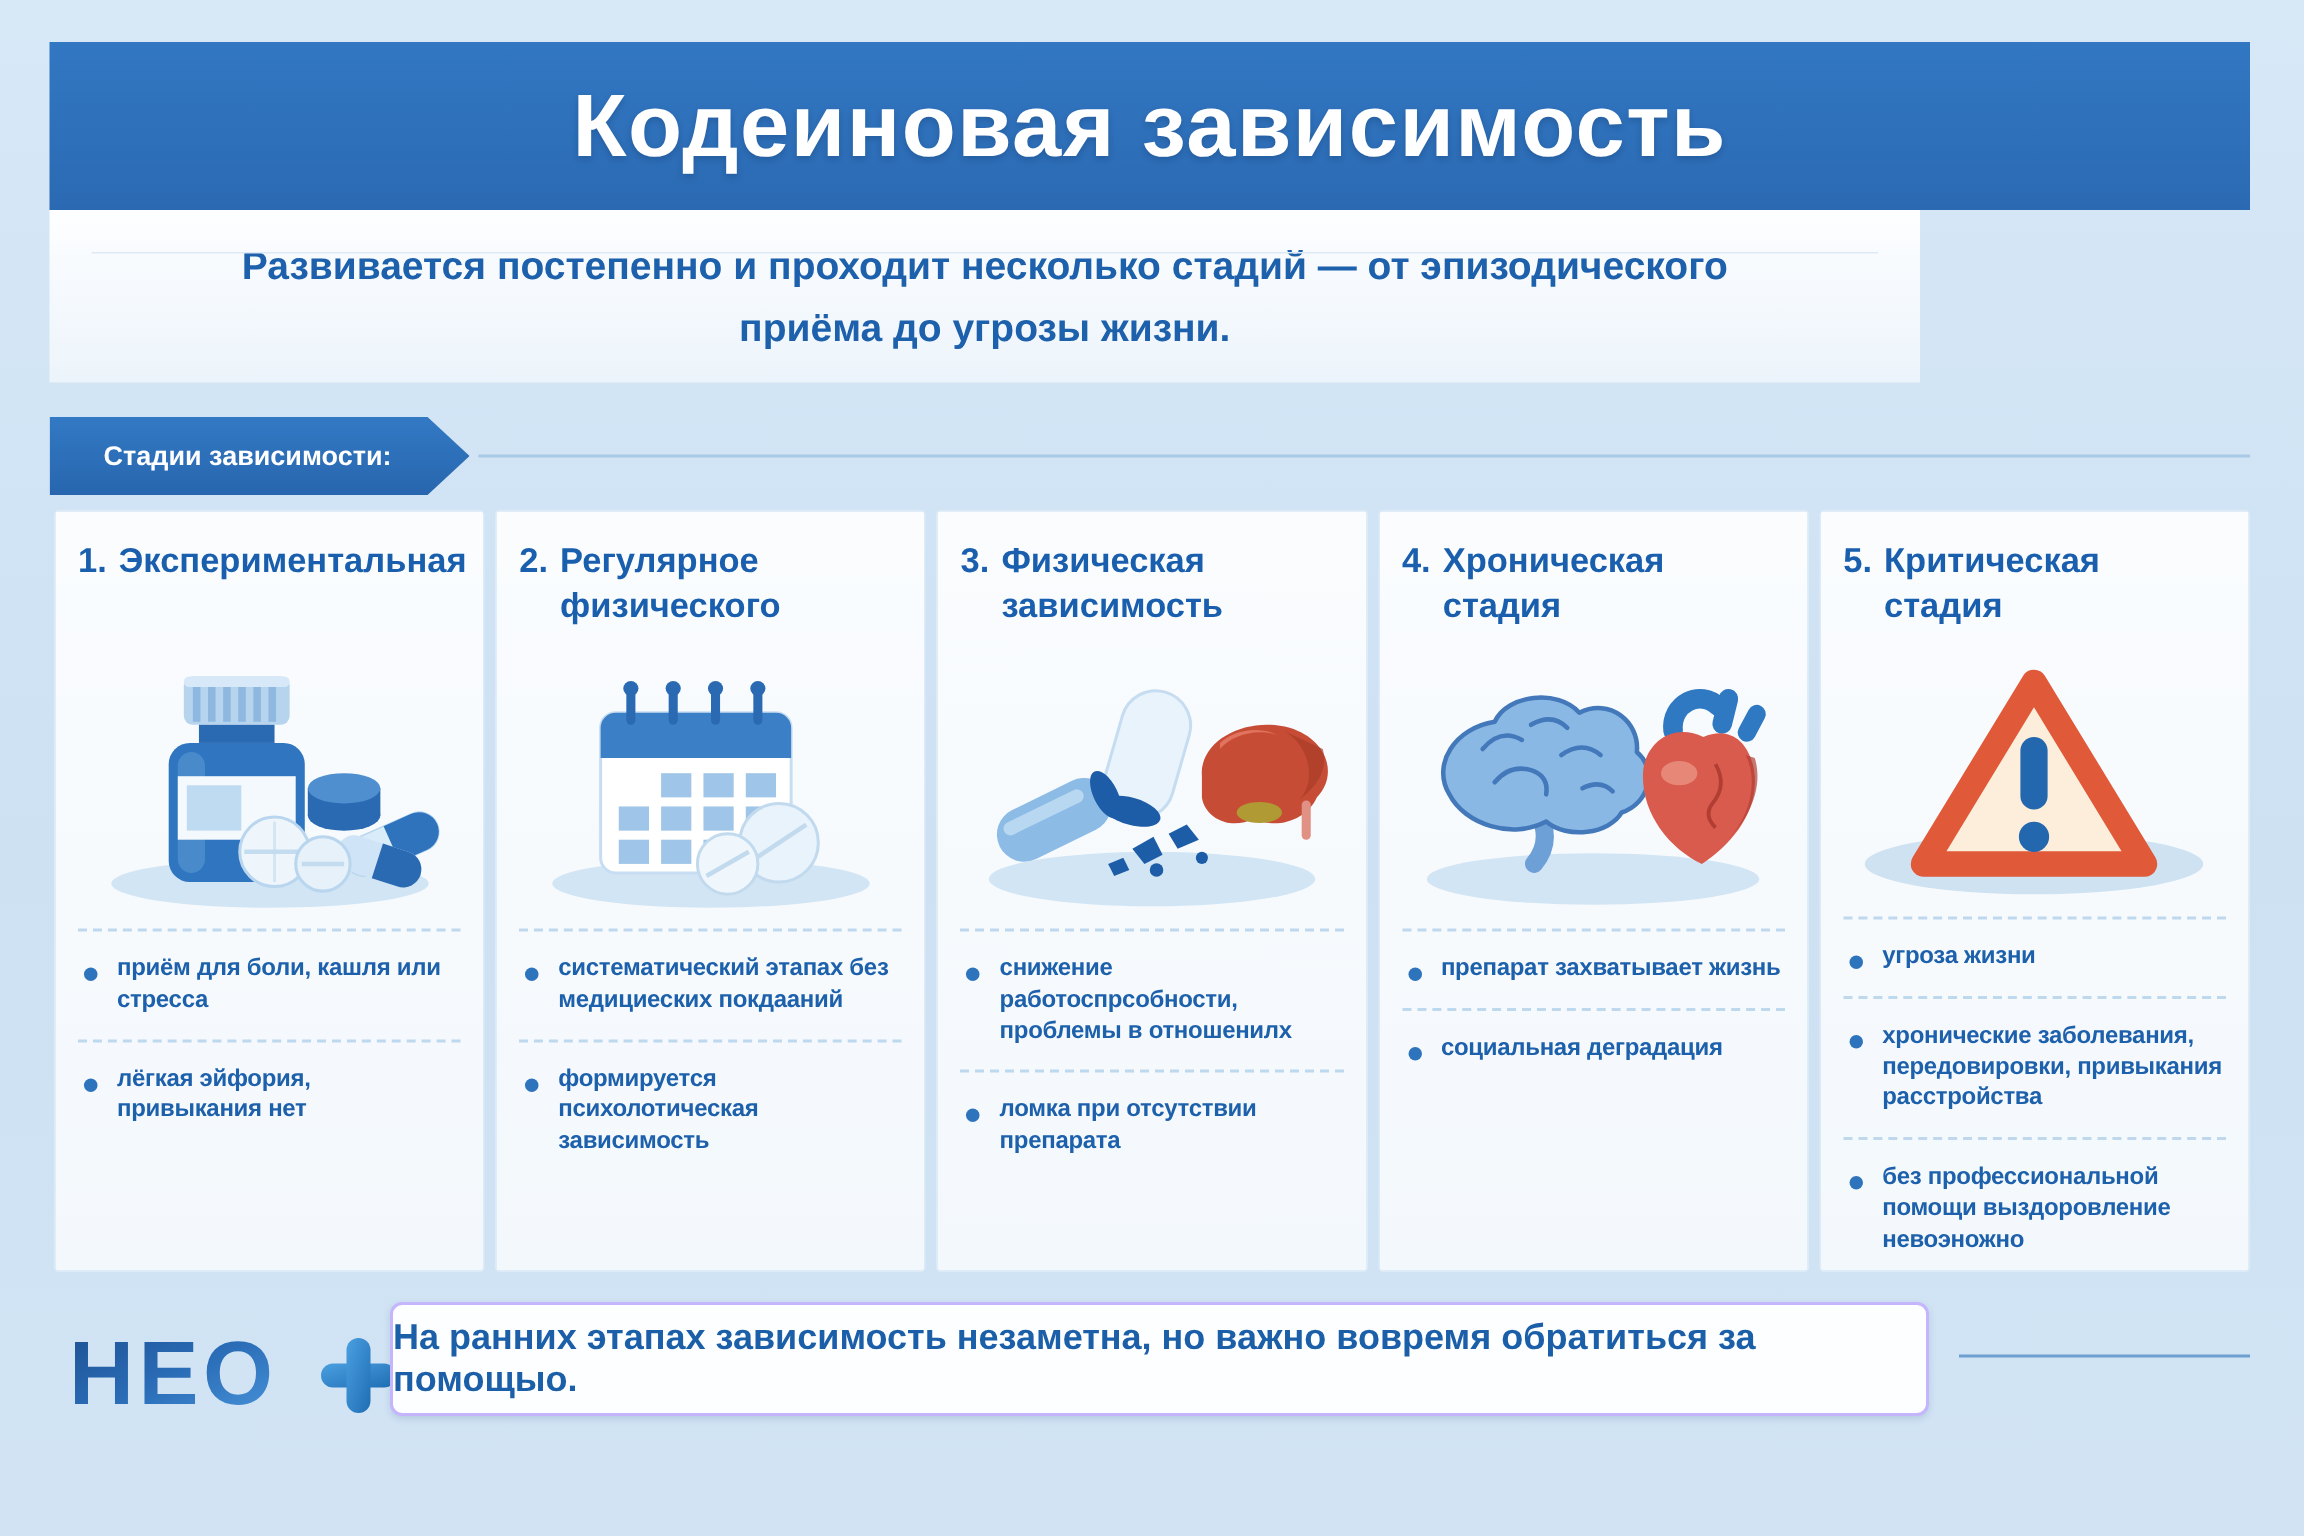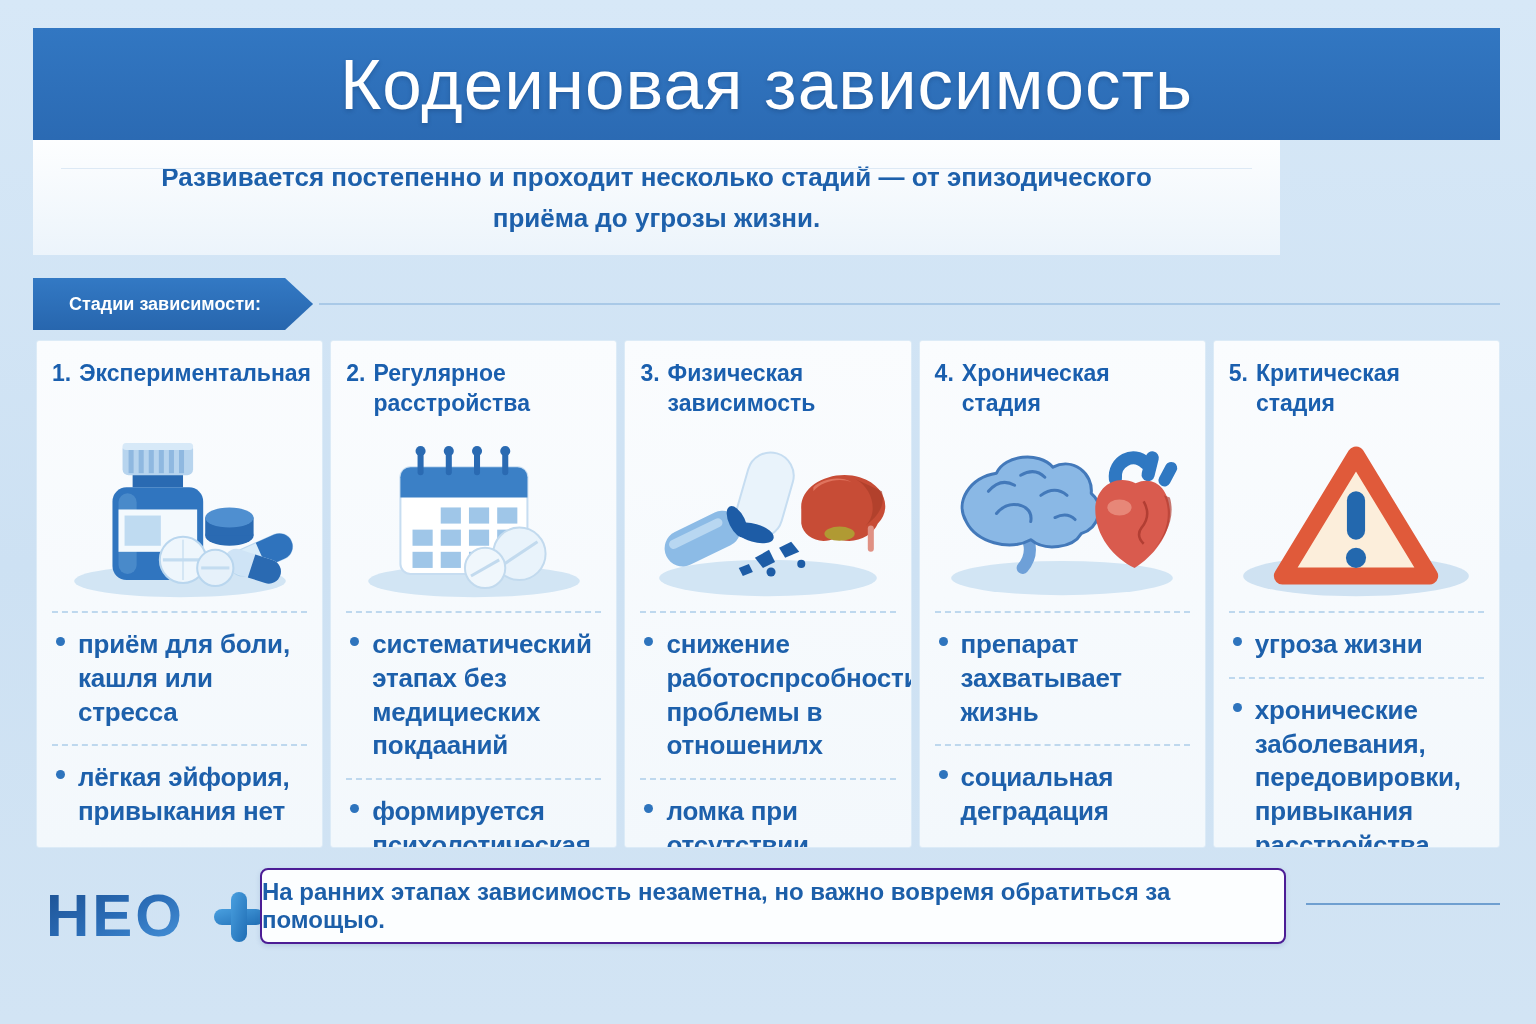--- a/index.html
+++ b/index.html
@@ -7,21 +7,21 @@
     width:1536px;height:1024px;position:relative;overflow:hidden;
     background:linear-gradient(180deg,#d7e8f7 0%,#cde1f3 55%,#d2e4f4 100%);
     font-family:"Liberation Sans",sans-serif;
   }
   .header{
     position:absolute;left:33px;top:28px;width:1467px;height:112px;
     background:linear-gradient(180deg,#3277c2,#2b6ab3);
     display:flex;align-items:center;justify-content:center;
   }
   .header .page-title{
-    color:#ffffff;font-size:71px;font-weight:normal;letter-spacing:1px;margin:0;
+    color:#ffffff;font-size:59px;font-weight:bold;letter-spacing:1px;margin:0;
     text-shadow:0 2px 4px rgba(10,40,80,.25);
   }
   .subband{
     position:absolute;left:33px;top:140px;width:1247px;height:115px;
     background:linear-gradient(180deg,#fdfeff,#ecf4fb);
     display:flex;align-items:center;justify-content:center;
   }
   .subband::before{
     content:"";position:absolute;top:28px;left:28px;right:28px;height:1px;background:#dde9f5;
   }
@@ -52,30 +52,30 @@
   .card-title{
     display:flex;color:#1a5fae;font-weight:bold;font-size:23px;line-height:1.3;min-height:64px;
   }
   .card-title .num{margin-right:8px;white-space:nowrap;}
   .icon-wrap{height:188px;display:flex;align-items:flex-end;justify-content:center;margin-bottom:8px;}
   .stage-icon{width:100%;max-width:252px;height:180px;}
   .divider{border-top:2px dashed #bed8ee;}
   ul.bullets{list-style:none;margin:0;padding:0;}
   .bullets li{
     position:relative;padding:15px 0 15px 26px;
-    color:#1d60ab;font-size:26px;line-height:1.3;font-weight:bold;letter-spacing:-0.2px;
+    color:#1d60ab;font-size:16px;line-height:1.3;font-weight:bold;letter-spacing:-0.2px;
   }
   .bullets li::before{
     content:"";position:absolute;left:4px;top:24px;width:9px;height:9px;border-radius:50%;background:#2e74bd;
   }
   .bullets li + li{border-top:2px dashed #bed8ee;}
   .footer-logo{position:absolute;left:44px;top:876px;width:220px;height:80px;}
   .footer-box{
     position:absolute;left:260px;top:868px;width:1022px;height:72px;
-    background:#fcfeff;border:2px solid #4c1d95;border-radius:8px;
+    background:#fcfeff;border:2px solid #c4b5fd;border-radius:8px;
     display:flex;align-items:center;justify-content:center;
     box-shadow:0 2px 5px rgba(60,100,150,.18);
   }
   .footer-note{color:#1c5fa9;font-size:24px;font-weight:bold;}
   .footer-line{position:absolute;left:1306px;top:903px;width:194px;height:2px;background:#6f9fd0;}
 </style>
 </head>
 <body>
 
 <div class="header">
@@ -139,21 +139,21 @@
     <div class="divider"></div>
     <ul class="bullets">
       <li>приём для боли, кашля или стресса</li>
       <li>лёгкая эйфория, привыкания нет</li>
     </ul>
   </div>
 
   <div class="card">
     <div class="card-title">
       <span class="num">2.</span>
-      <span>Регулярное расстройства</span>
+      <span>Регулярное физического</span>
     </div>
     <div class="icon-wrap">
       <svg class="stage-icon" viewBox="0 0 250 175">
         <ellipse cx="125" cy="155" rx="105" ry="16" fill="#d2e5f4"></ellipse>
         <rect x="52" y="42" width="126" height="106" rx="10" fill="#ffffff" stroke="#c7ddf1" stroke-width="2"></rect>
         <path d="M52,72 v-20 a10,10 0 0 1 10,-10 h106 a10,10 0 0 1 10,10 v20 z" fill="#3b80c6"></path>
         <g fill="#2a6ab2">
           <rect x="69" y="26" width="6" height="24" rx="3"></rect>
             <circle cx="72" cy="26" r="5"></circle>
           <rect x="97" y="26" width="6" height="24" rx="3"></rect>

